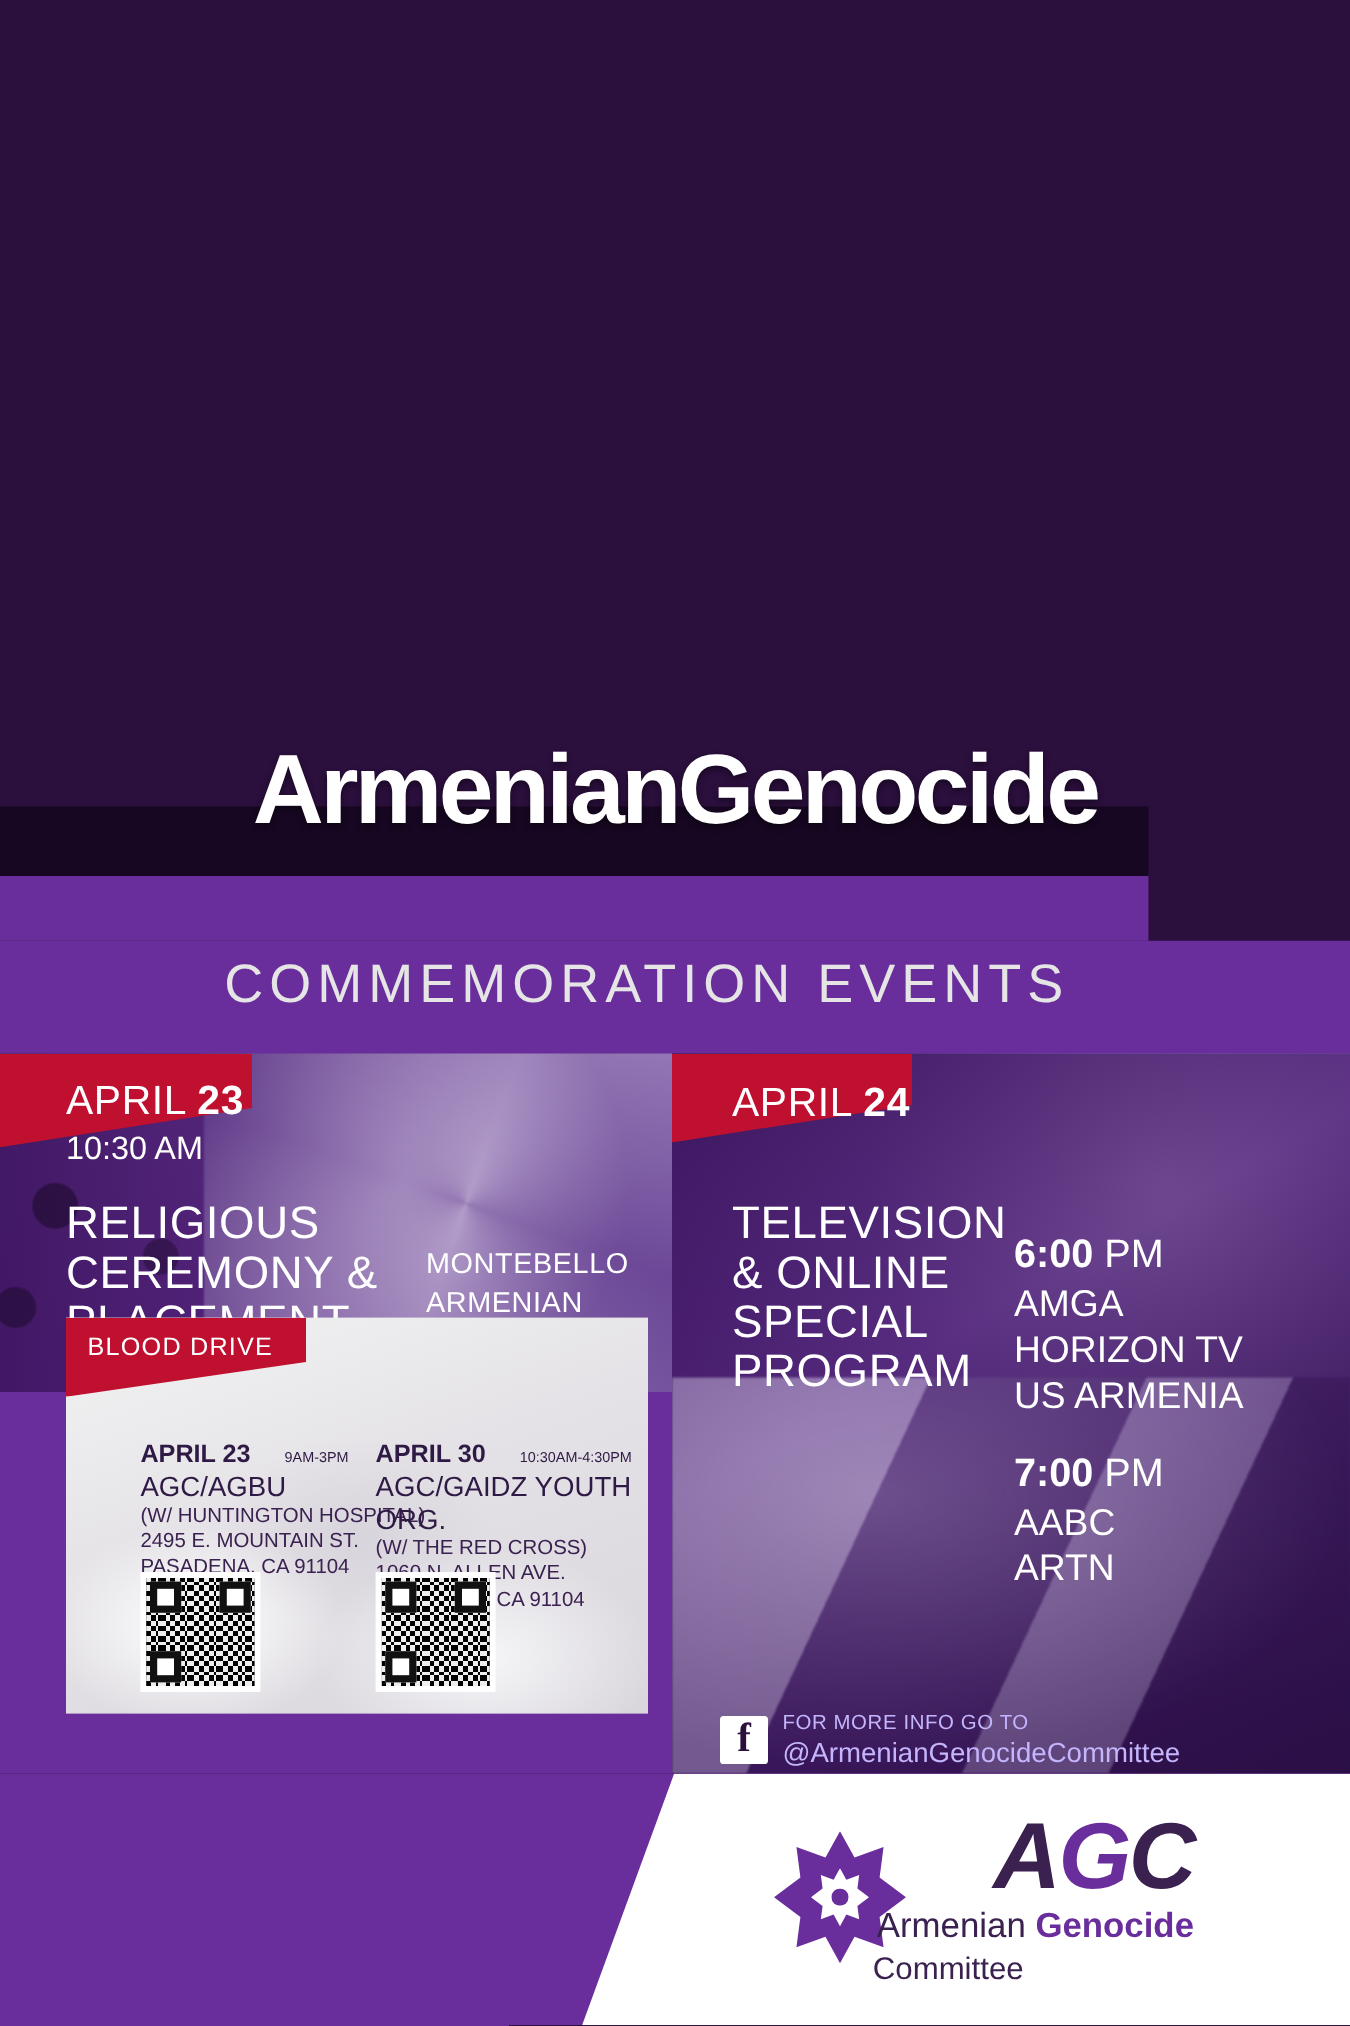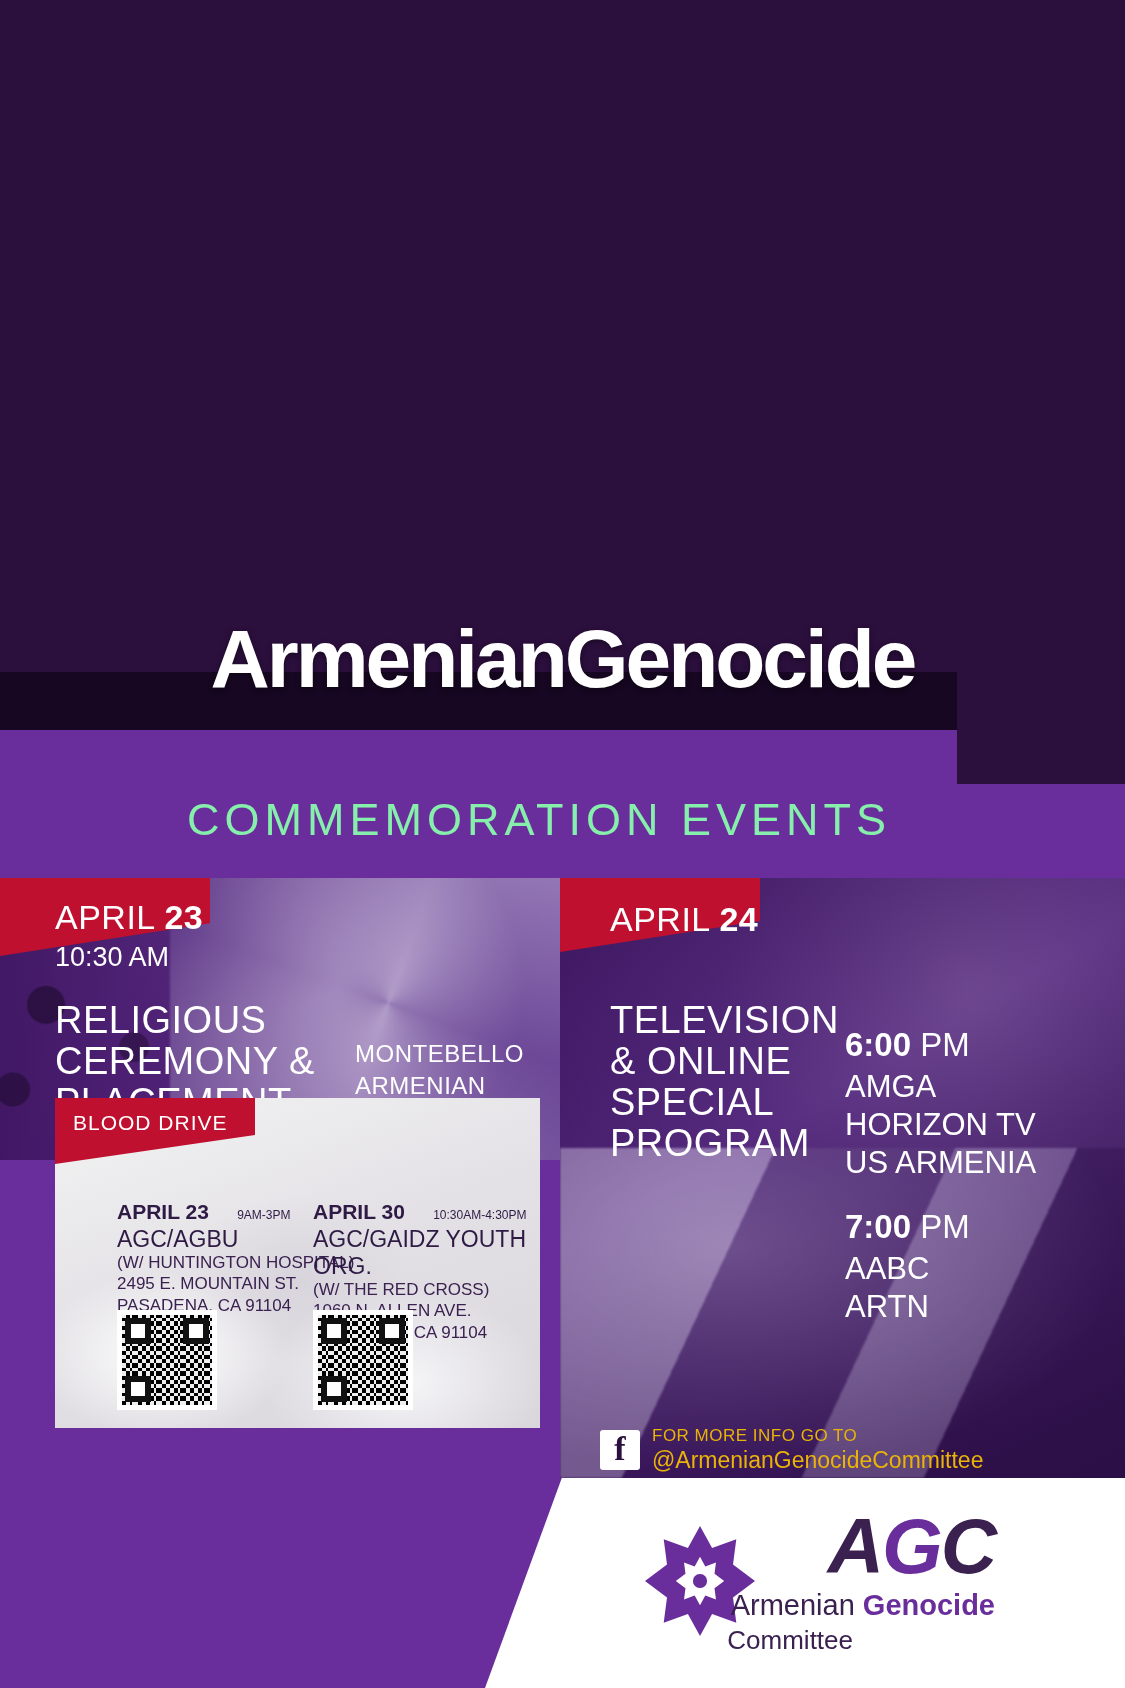--- a/index.html
+++ b/index.html
@@ -94,21 +94,21 @@
     font-weight: 700; font-size: 82px; letter-spacing: -3px;
     color: #ffffff;
     text-shadow: 0 2px 6px rgba(0,0,0,.45);
   }
   .subband {
     position:absolute; left:0; top: 784px; width:1125px; height: 94px;
     background: #6a2e9c;
   }
   .subtitle {
     position:absolute; left:0; top: 10px; width: 1078px; text-align:center;
-    color:#86efac; font-size: 45px; letter-spacing: 5px; font-weight: 400;
+    color:#e5e5e5; font-size: 45px; letter-spacing: 5px; font-weight: 400;
     font-family: "Liberation Sans", sans-serif;
   }
 
   
   .content { position:absolute; left:0; top:878px; width:1125px; height: 600px; background:#6a2e9c; }
 
   
   .card23 {
     position:absolute; left: 0; top: 0; width: 560px; height: 282px;
     background:
@@ -177,21 +177,21 @@
   
   .fbrow { position:absolute; left: 600px; top: 1425px; display:flex; align-items:center; gap:12px; }
   .fbicon {
     width: 40px; height: 40px; background:#fff; border-radius:3px;
     position:relative;
   }
   .fbicon::after{
     content:"f"; position:absolute; left:50%; top:50%; transform:translate(-50%,-52%);
     font-family:"Liberation Serif", serif; font-weight:700; font-size:34px; color:#2b0f3d;
   }
-  .fbtxt { color:#eab308; line-height:1.25; }
+  .fbtxt { color:#c4b5fd; line-height:1.25; }
   .fbtxt .small { font-size: 17px; letter-spacing:.5px; }
   .fbtxt .handle { font-size: 23px; }
 
   
   .blood {
     position:absolute; left: 55px; top: 1098px; width: 485px; height: 330px;
     background: linear-gradient(160deg, #f3f3f3 0%, #e4e2e6 45%, #d9d6dc 100%);
     overflow:hidden;
   }
   .blood .handsbg{

